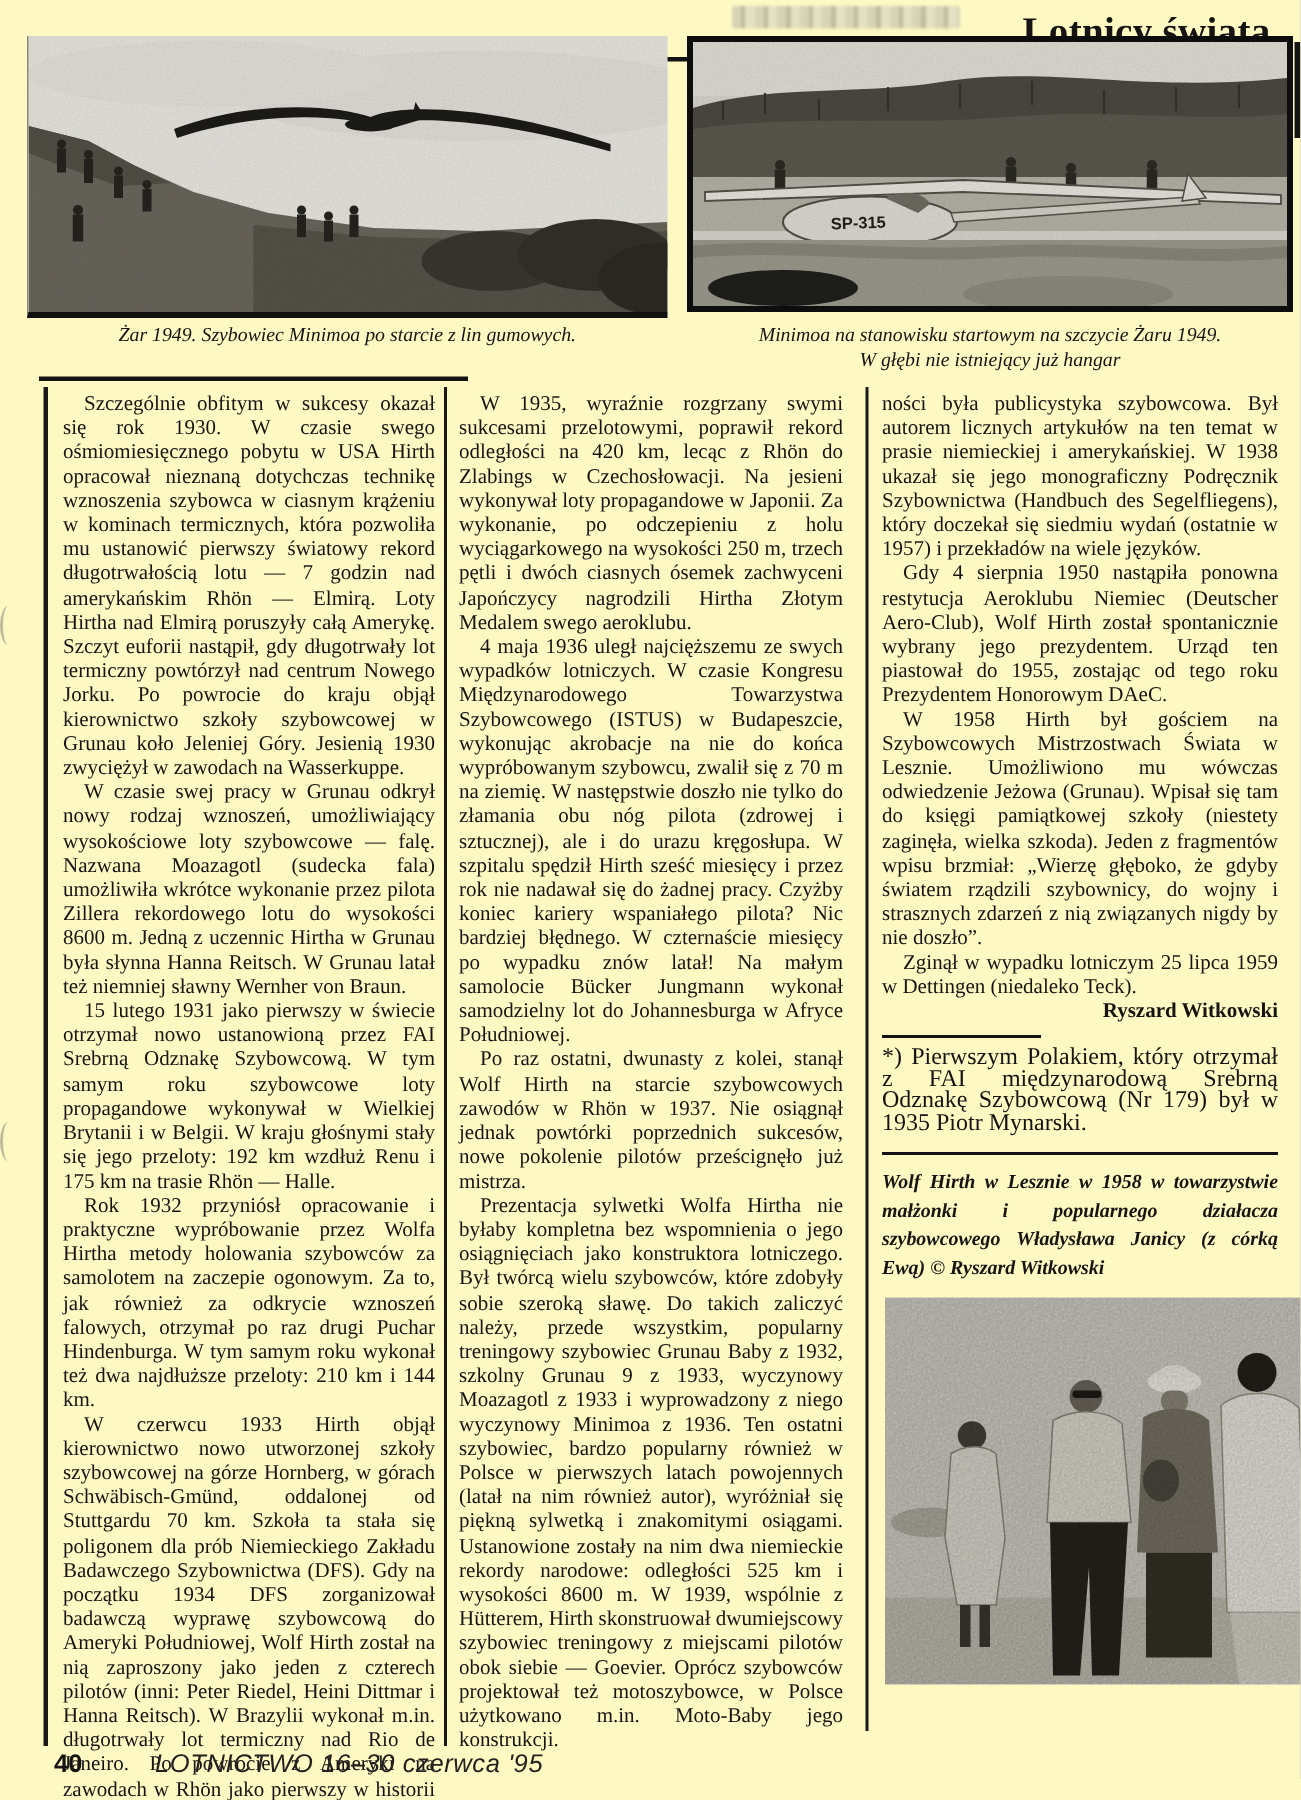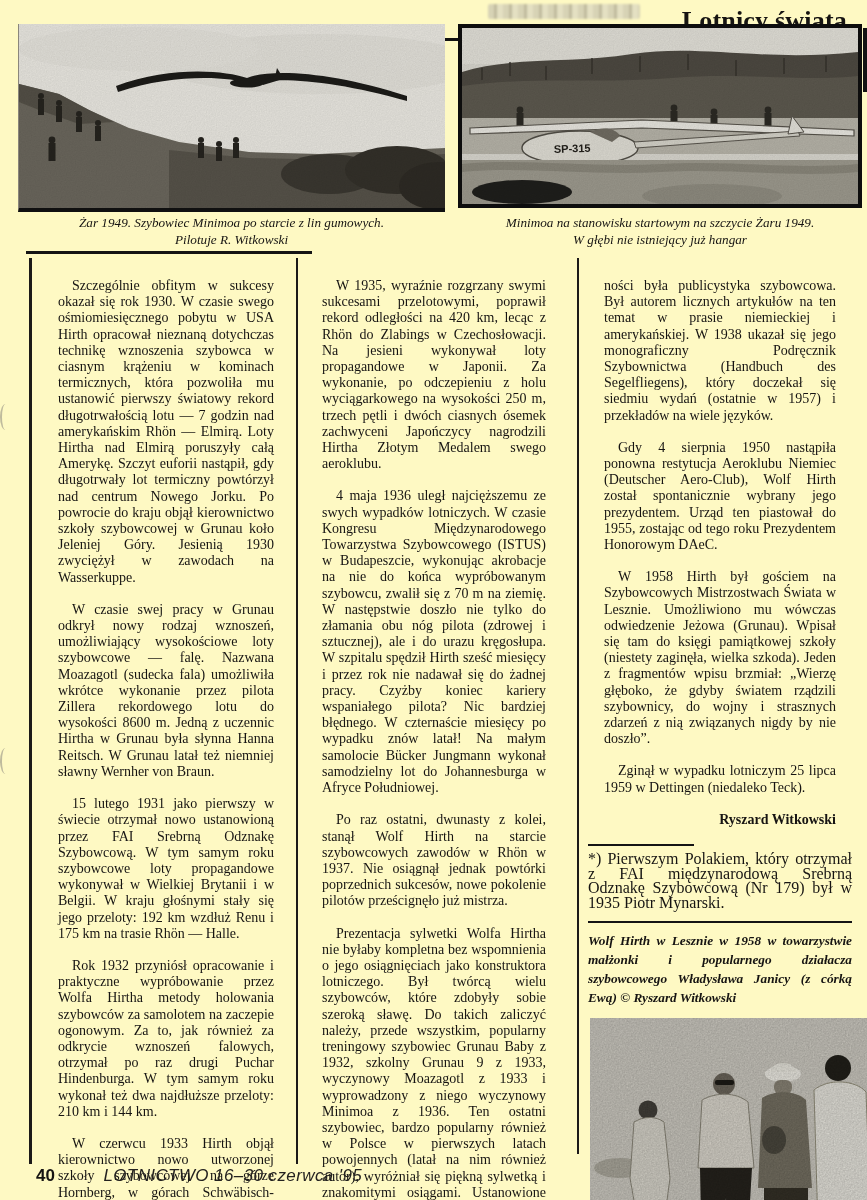--- a/index.html
+++ b/index.html
@@ -35,21 +35,21 @@
   .rule-captions{position:absolute;left:26px;top:251px;width:286px;height:3px;background:#141414;}
   .vline{position:absolute;top:258px;background:#1c1a18;}
   .vline-left{left:29px;width:3px;height:906px;}
   .vline-sep1{left:296px;width:2px;height:906px;}
   .vline-sep2{left:577px;width:2px;height:896px;}
   .artifact{position:absolute;width:9px;height:26px;border-left:2px solid #8d897f;border-radius:50% 0 0 50%/50% 0 0 50%;opacity:.55;}
   .artifact-a{left:0;top:404px;}
   .artifact-b{left:0;top:748px;}
   
   .col{position:absolute;top:262px;font-size:14px;line-height:16.2px;text-align:justify;}
-  .col p{margin:16px;}
+  .col p{margin:0;}
   .col p.indent{text-indent:14px;}
   .col-1{left:42px;width:248px;}
   .col-2{left:306px;width:256px;}
   .col-3{left:588px;width:264px;}
   .byline{font-weight:bold;text-align:right;margin:1px 2px 0 0;}
   .footnote-rule{width:106px;height:2px;background:#141414;margin:7px 0 6px 0;}
   .footnote{font-size:16px;line-height:14.6px;text-align:justify;}
   .long-rule{width:100%;height:2px;background:#141414;margin:11px 0 8px 0;}
   .caption-3{font-weight:bold;font-style:italic;font-size:13.3px;line-height:19px;text-align:justify;}
   .photo-3{position:relative;width:281px;height:258px;margin:11px 0 0 2px;background:#ccc9c0;overflow:hidden;}
@@ -191,21 +191,20 @@
       <rect y="132" width="396" height="44" fill="#9d9a8e"></rect>
       <path d="M0,136 C60,130 130,140 200,136 C270,132 330,142 396,136 L396,144 C330,150 270,140 200,144 C130,148 60,138 0,144 Z" fill="#8a877b"></path>
       <ellipse cx="60" cy="164" rx="50" ry="12" fill="#b0ad a1" opacity="0.8"></ellipse>
       <ellipse cx="250" cy="168" rx="70" ry="12" fill="#8f8c80"></ellipse>
       <rect width="396" height="176" filter="url(#grain2)" opacity="0.13"></rect>
     </svg>
   </div>
 
   <div class="caption caption-1">
     <div>Żar 1949. Szybowiec Minimoa po starcie z lin gumowych.</div>
-    <div>Pilotuje R. Witkowski</div>
   </div>
   <div class="caption caption-2">
     <div>Minimoa na stanowisku startowym na szczycie Żaru 1949.</div>
     <div>W głębi nie istniejący już hangar</div>
   </div>
 
   <div class="rule-captions"></div>
   <div class="vline vline-left"></div>
   <div class="vline vline-sep1"></div>
   <div class="vline vline-sep2"></div>

